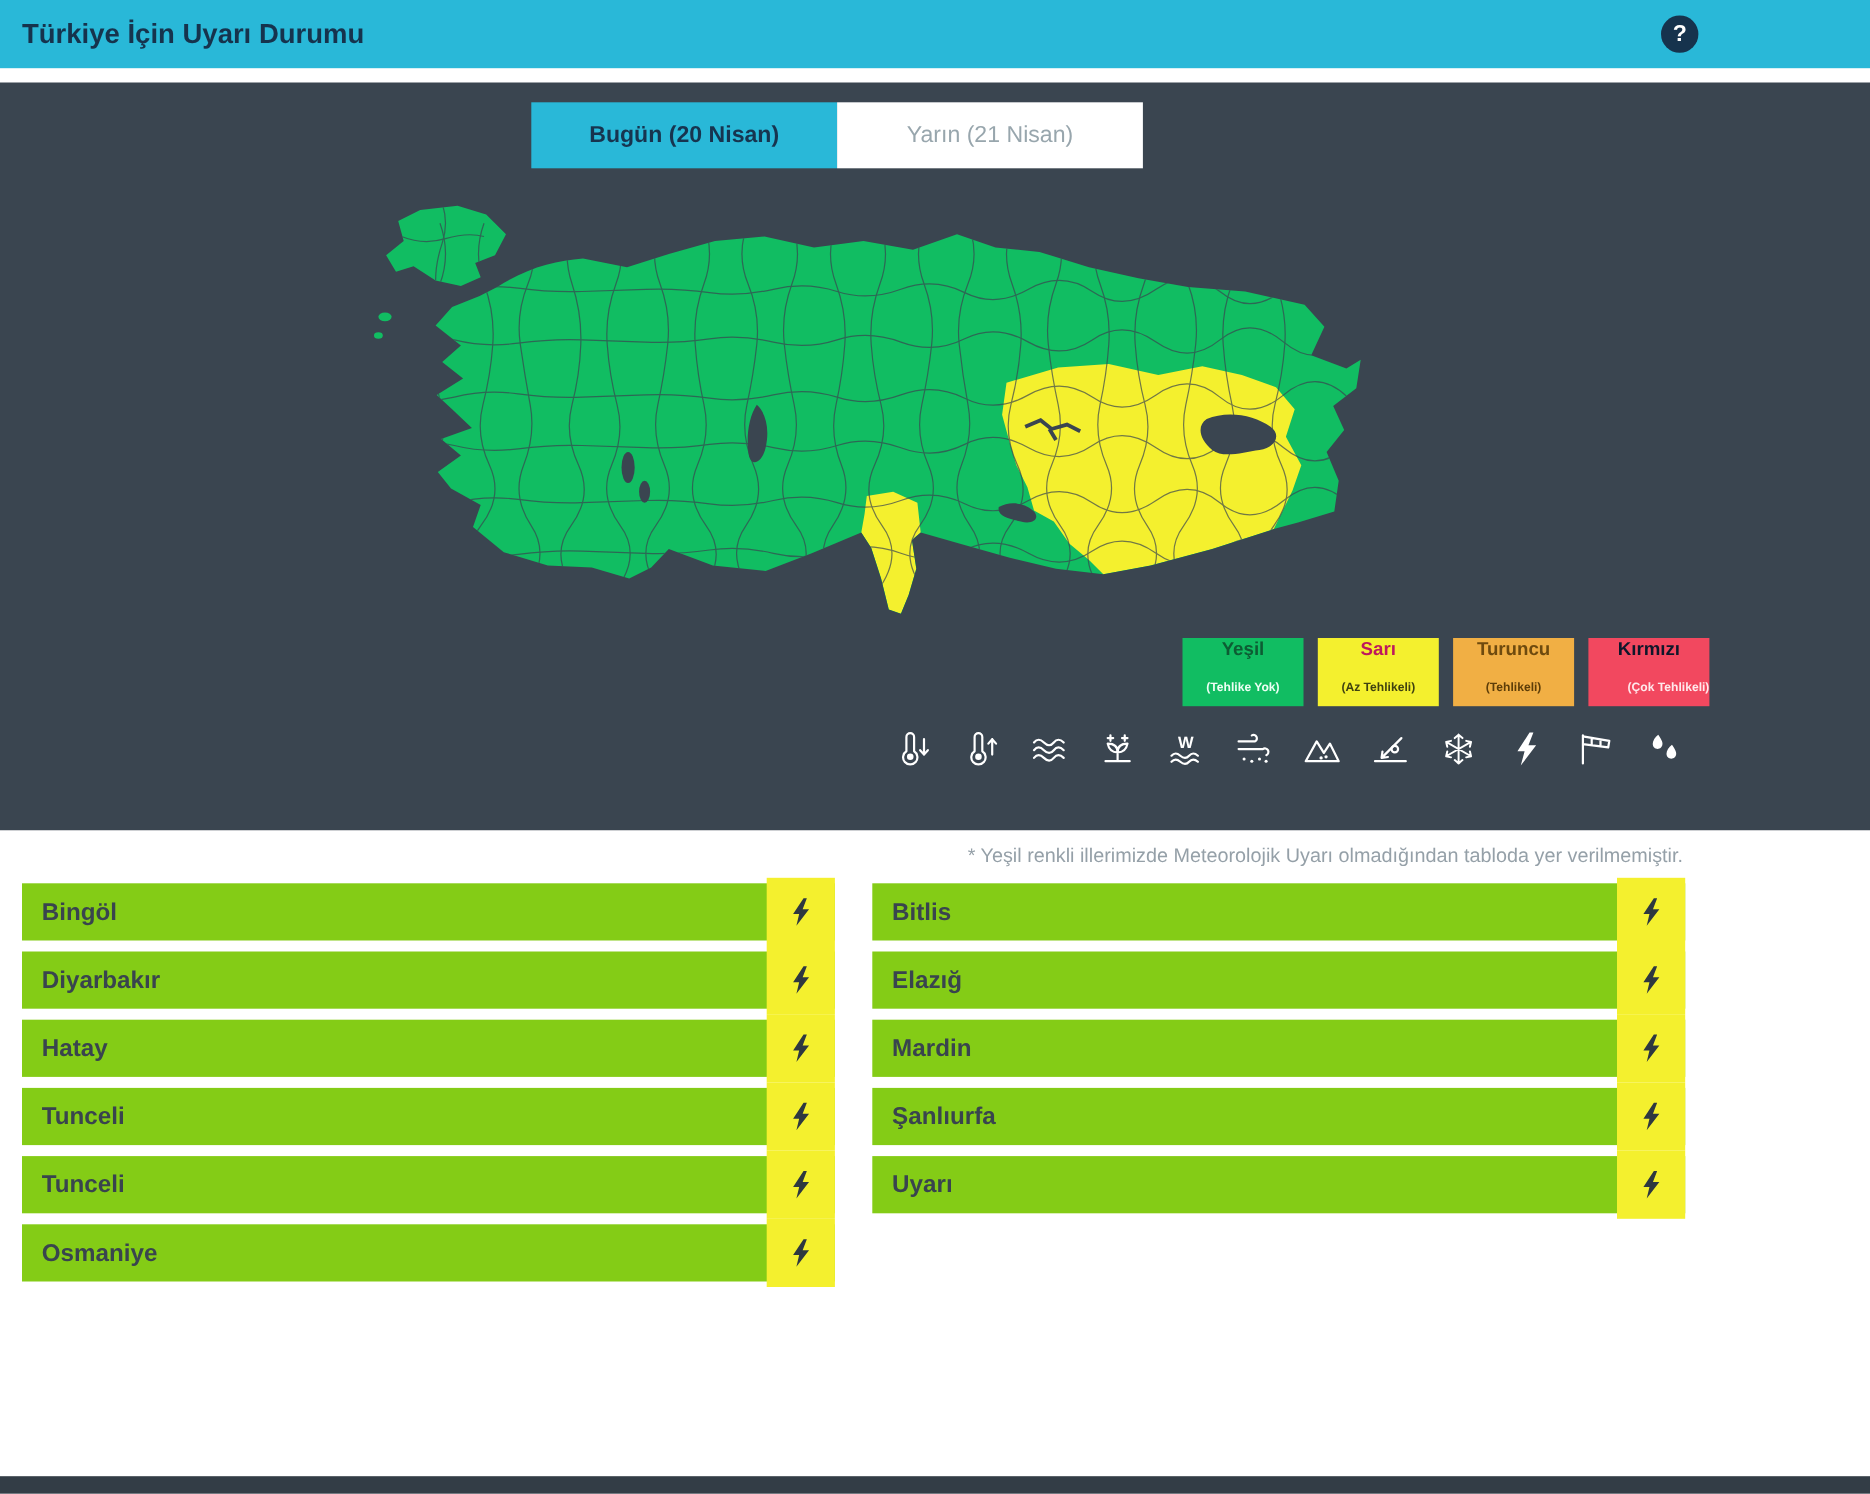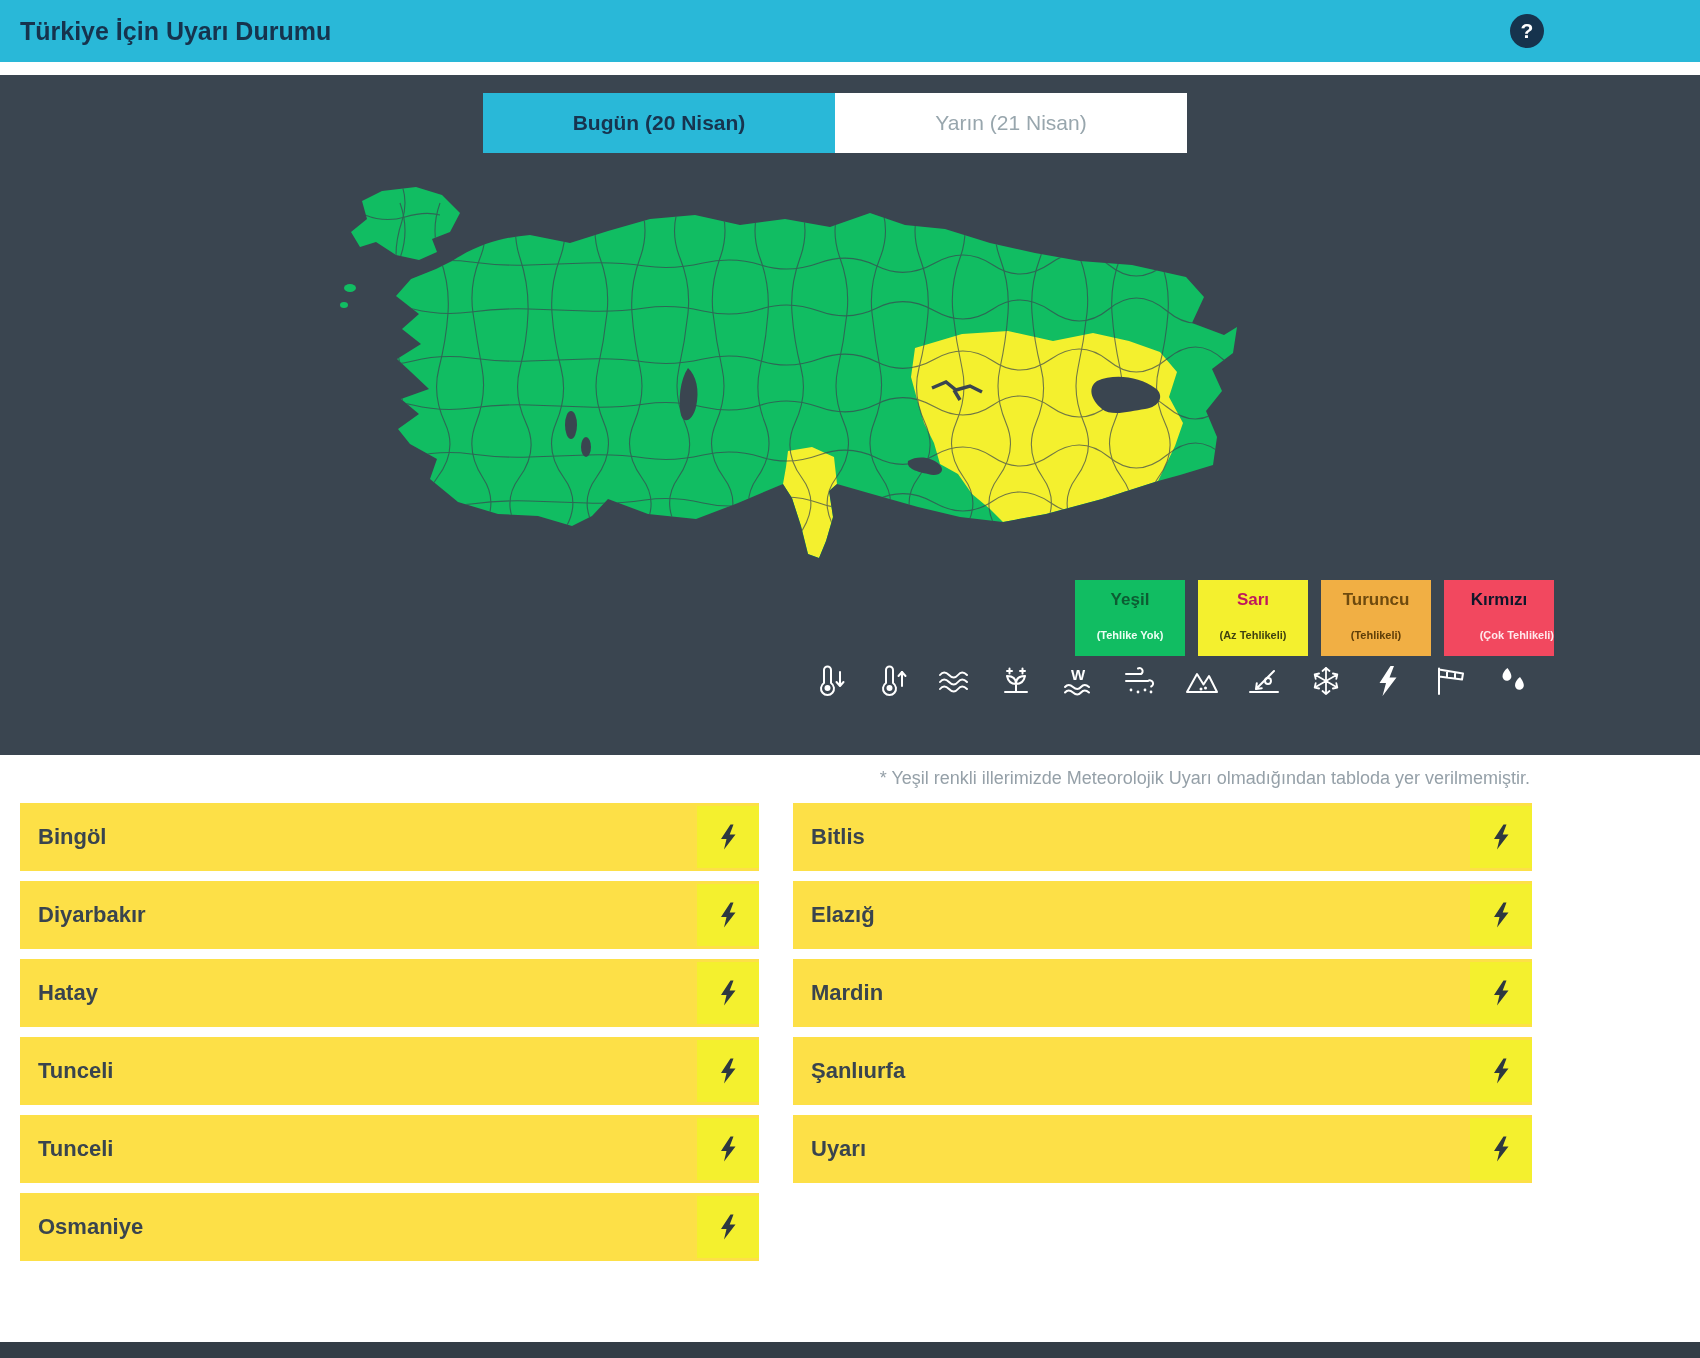--- a/index.html
+++ b/index.html
@@ -8,41 +8,41 @@
     font-family:"Liberation Sans",sans-serif;overflow:hidden;
   }
   
   .header{position:absolute;top:0;left:0;width:100%;height:62px;background:#29b8d8;}
   .header-title{position:absolute;left:20px;top:0;line-height:62px;font-size:25px;font-weight:bold;color:#16334d;}
   .help-btn{position:absolute;right:156px;top:14px;width:34px;height:34px;border-radius:50%;
     background:#16334d;color:#ffffff;font-weight:bold;font-size:21px;
     display:flex;align-items:center;justify-content:center;cursor:pointer;}
   
   .panel{position:absolute;top:75px;left:0;width:100%;height:680px;background:#3a4550;}
-  .tabs{position:absolute;left:483px;top:18px;width:704px;height:60px;display:flex;}
+  .tabs{position:absolute;left:483px;top:18px;width:556px;height:60px;display:flex;}
   .tab{flex:1;display:flex;align-items:center;justify-content:center;font-size:21px;cursor:pointer;}
   .tab.active{background:#29b8d8;color:#17344f;font-weight:bold;}
   .tab.inactive{background:#ffffff;color:#98a6ad;}
   .map-wrap{position:absolute;left:340px;top:110px;width:900px;height:385px;}
   .map-wrap svg{display:block;width:900px;height:385px;}
   
   .legend{position:absolute;left:1075px;top:505px;display:flex;gap:13px;}
-  .lbox{width:110px;height:76px;box-sizing:border-box;text-align:center;padding-top:10px;}
+  .lbox{width:110px;height:62px;box-sizing:border-box;text-align:center;}
   .lbox .ll{font-size:17px;font-weight:bold;display:block;}
   .lbox .ls{font-size:11px;font-weight:bold;display:block;margin-top:19px;}
   
   .icons-row{position:absolute;left:812px;top:588px;display:flex;gap:26px;align-items:center;}
   .wicon{width:36px;height:36px;display:block;}
   .wicon svg{width:36px;height:36px;display:block;stroke:#ffffff;stroke-width:2;fill:none;
     stroke-linecap:round;stroke-linejoin:round;}
   
   .bottom{position:absolute;top:755px;left:0;width:100%;background:#ffffff;}
   .note{width:1510px;margin:13px 0 14px 20px;text-align:right;color:#95a0a8;font-size:18px;}
   .grid{margin-left:20px;width:1512px;display:grid;grid-template-columns:1fr 1fr;column-gap:34px;row-gap:10px;}
-  .prow{height:68px;background:#fde047;display:flex;align-items:center;justify-content:space-between;cursor:pointer;}
+  .prow{height:52px;background:#84cc16;display:flex;align-items:center;justify-content:space-between;cursor:pointer;}
   .pname{margin-left:18px;font-size:22px;font-weight:bold;color:#39444e;}
   .pbadge{width:62px;height:62px;background:#f4f02e;display:flex;align-items:center;justify-content:center;flex:0 0 62px;}
   .pbadge svg{width:28px;height:28px;display:block;}
   .footer{position:absolute;left:0;top:1342px;width:100%;height:16px;background:#333d46;}
 </style>
 </head>
 <body>
 
 <div class="header">
   <div class="header-title">Türkiye İçin Uyarı Durumu</div>

